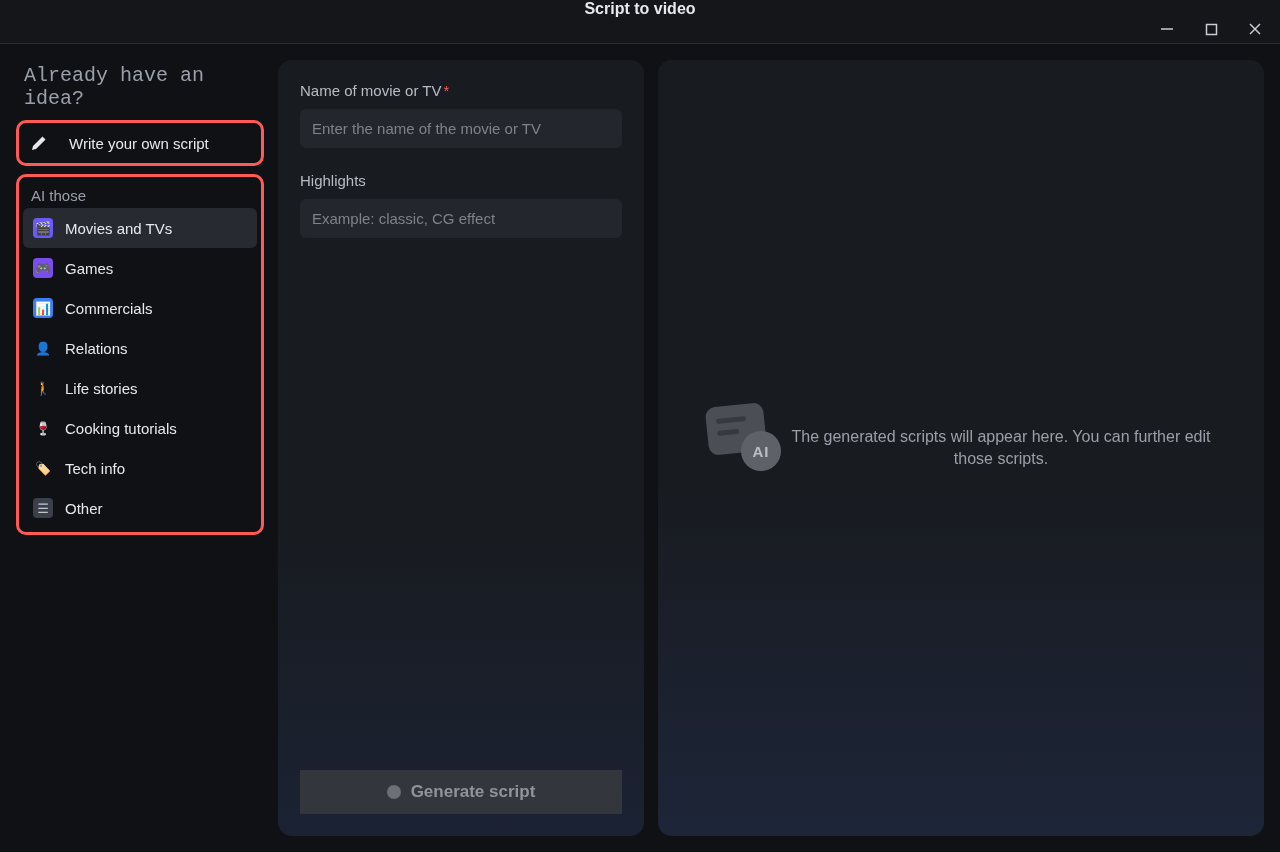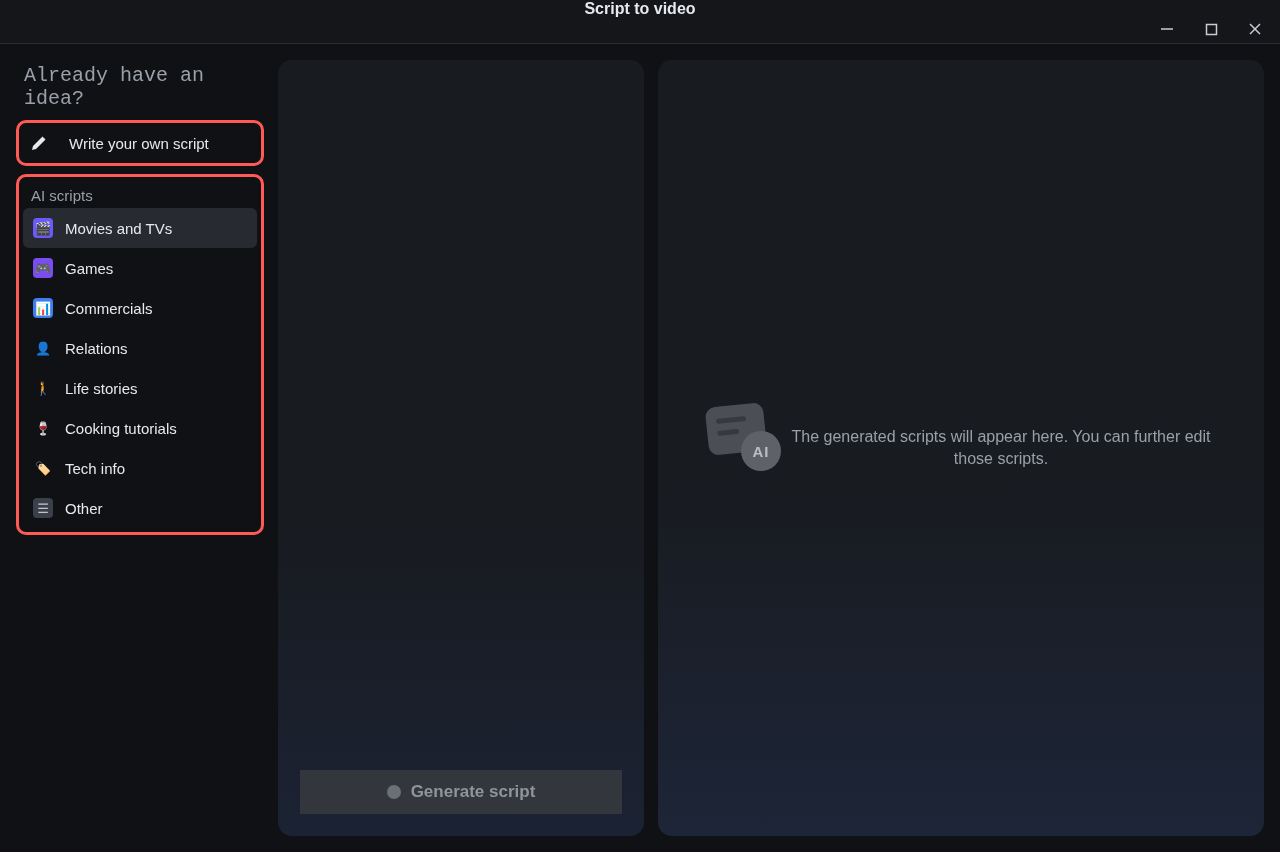--- a/index.html
+++ b/index.html
@@ -269,21 +269,21 @@
         <span class="pencil">
           <svg width="16" height="16" viewBox="0 0 16 16" fill="currentColor">
               <path d="M11.5 1.5l3 3L5 14l-4 1 1-4 9.5-9.5zM10 3l3 3"></path>
             </svg>
         </span>
         <span>Write your own script</span>
       </div>
     </div>
 
     <div class="highlight-box">
-      <div class="ai-writer-label">AI scripts</div>
+      <div class="ai-writer-label">AI those</div>
       <div class="cat-list">
 
         <div class="cat-item active">
           <span class="cicon ic-movies">🎬</span>
           <span>Movies and TVs</span>
         </div>
         <div class="cat-item">
           <span class="cicon ic-games">🎮</span>
           <span>Games</span>
         </div>
@@ -310,21 +310,31 @@
         <div class="cat-item">
           <span class="cicon ic-other">☰</span>
           <span>Other</span>
         </div>
 
       </div>
     </div>
   </div>
 
   <div class="panel form-panel">
-
+    <div class="field">
+      <div class="label">
+        <span>Name of movie or TV</span><span class="req">*</span>
+      </div>
+      <input class="text-input" placeholder="Enter the name of the movie or TV" style="">
+    </div>
+
+    <div class="field">
+      <div class="label">Highlights</div>
+      <input class="text-input" placeholder="Example: classic, CG effect" style="">
+    </div>
 
     <div class="field">
     </div>
 
     <button class="generate-btn">
       <span class="dot"></span>
       <span>Generate script</span>
     </button>
   </div>
 

